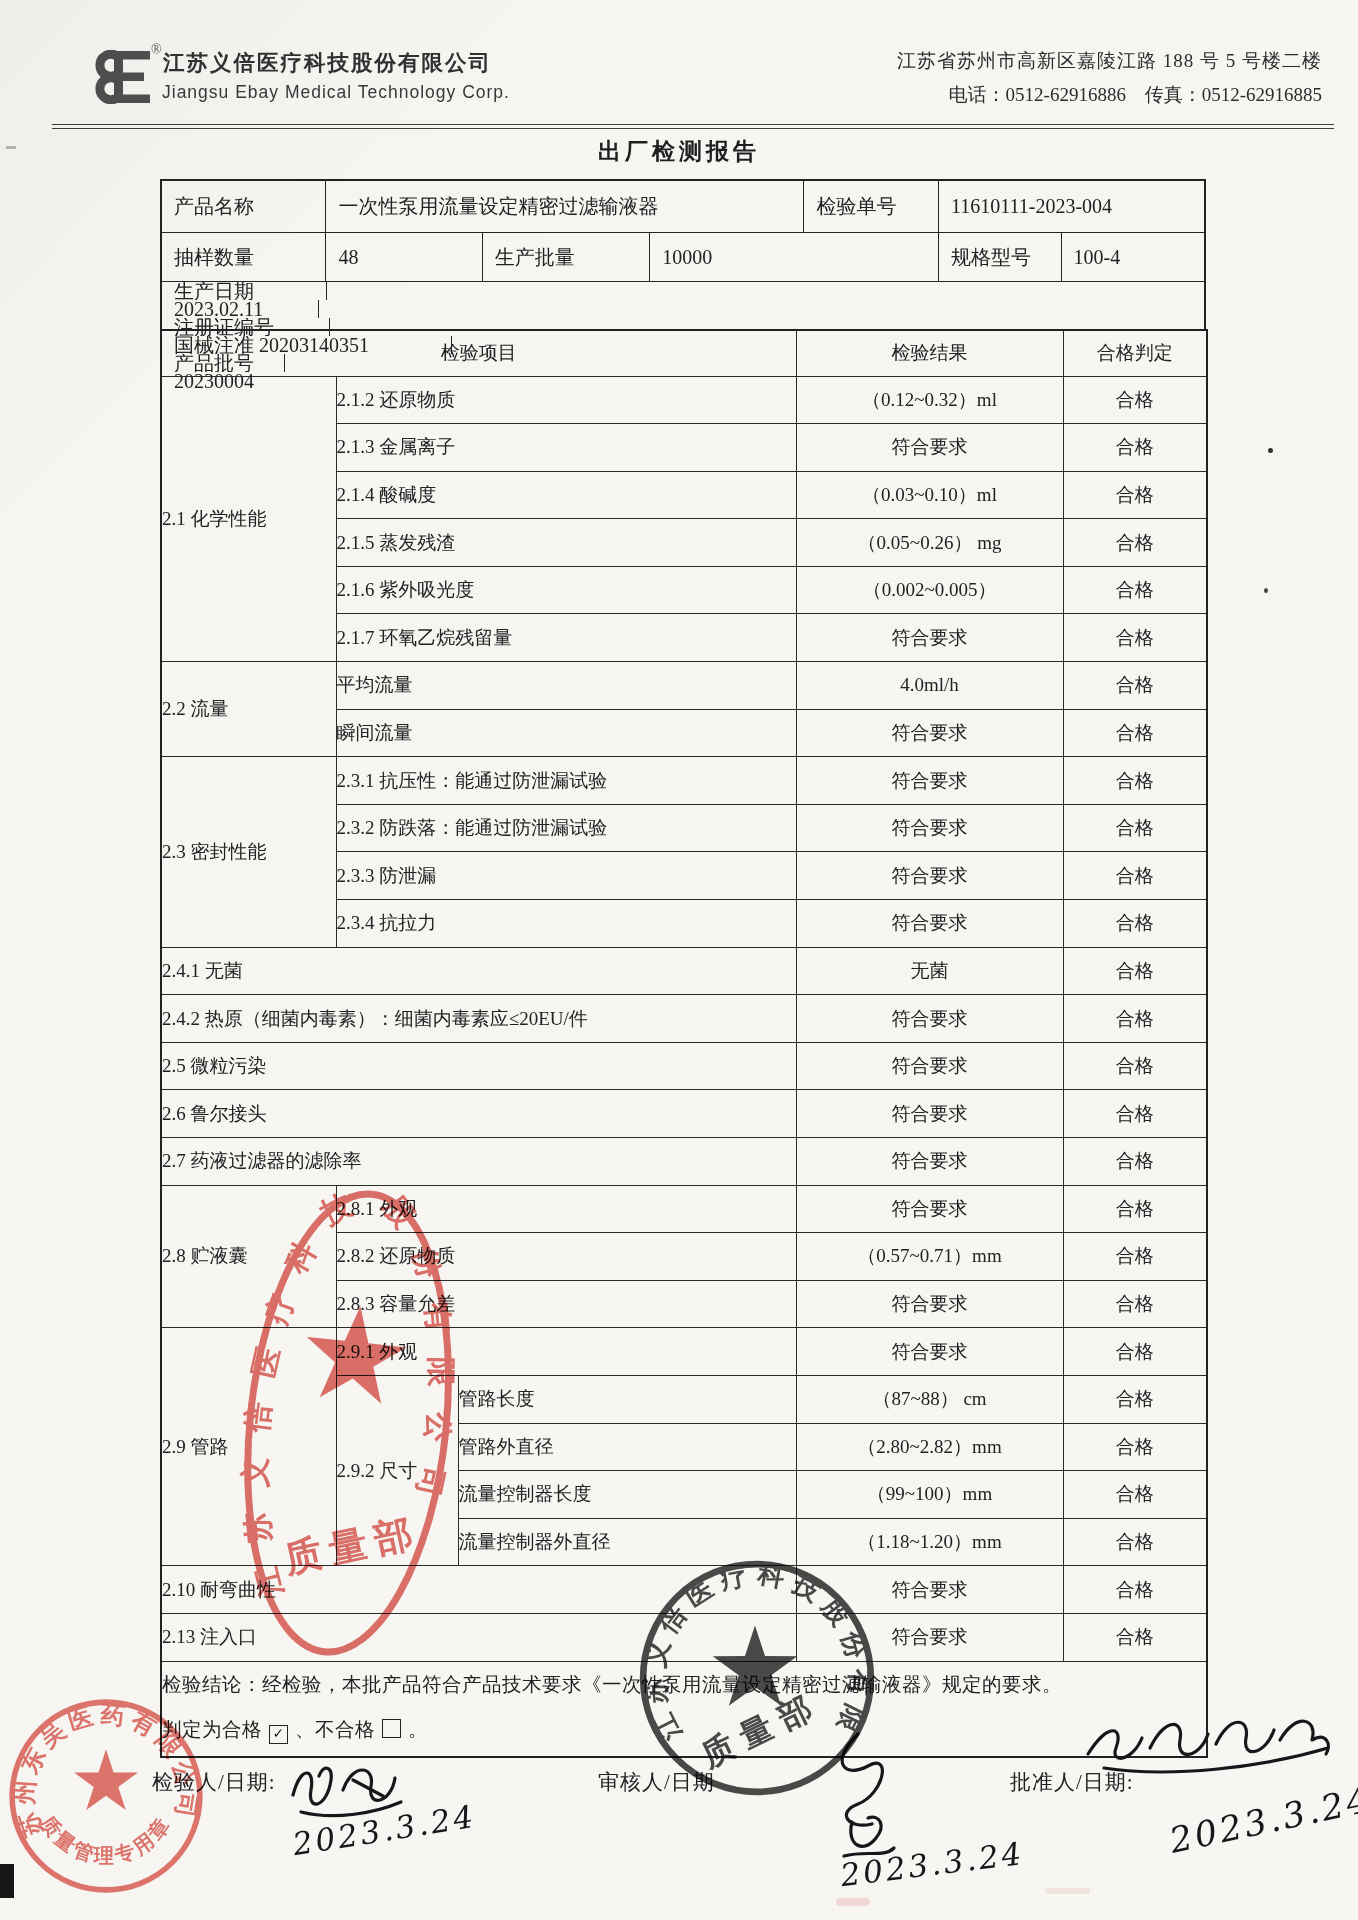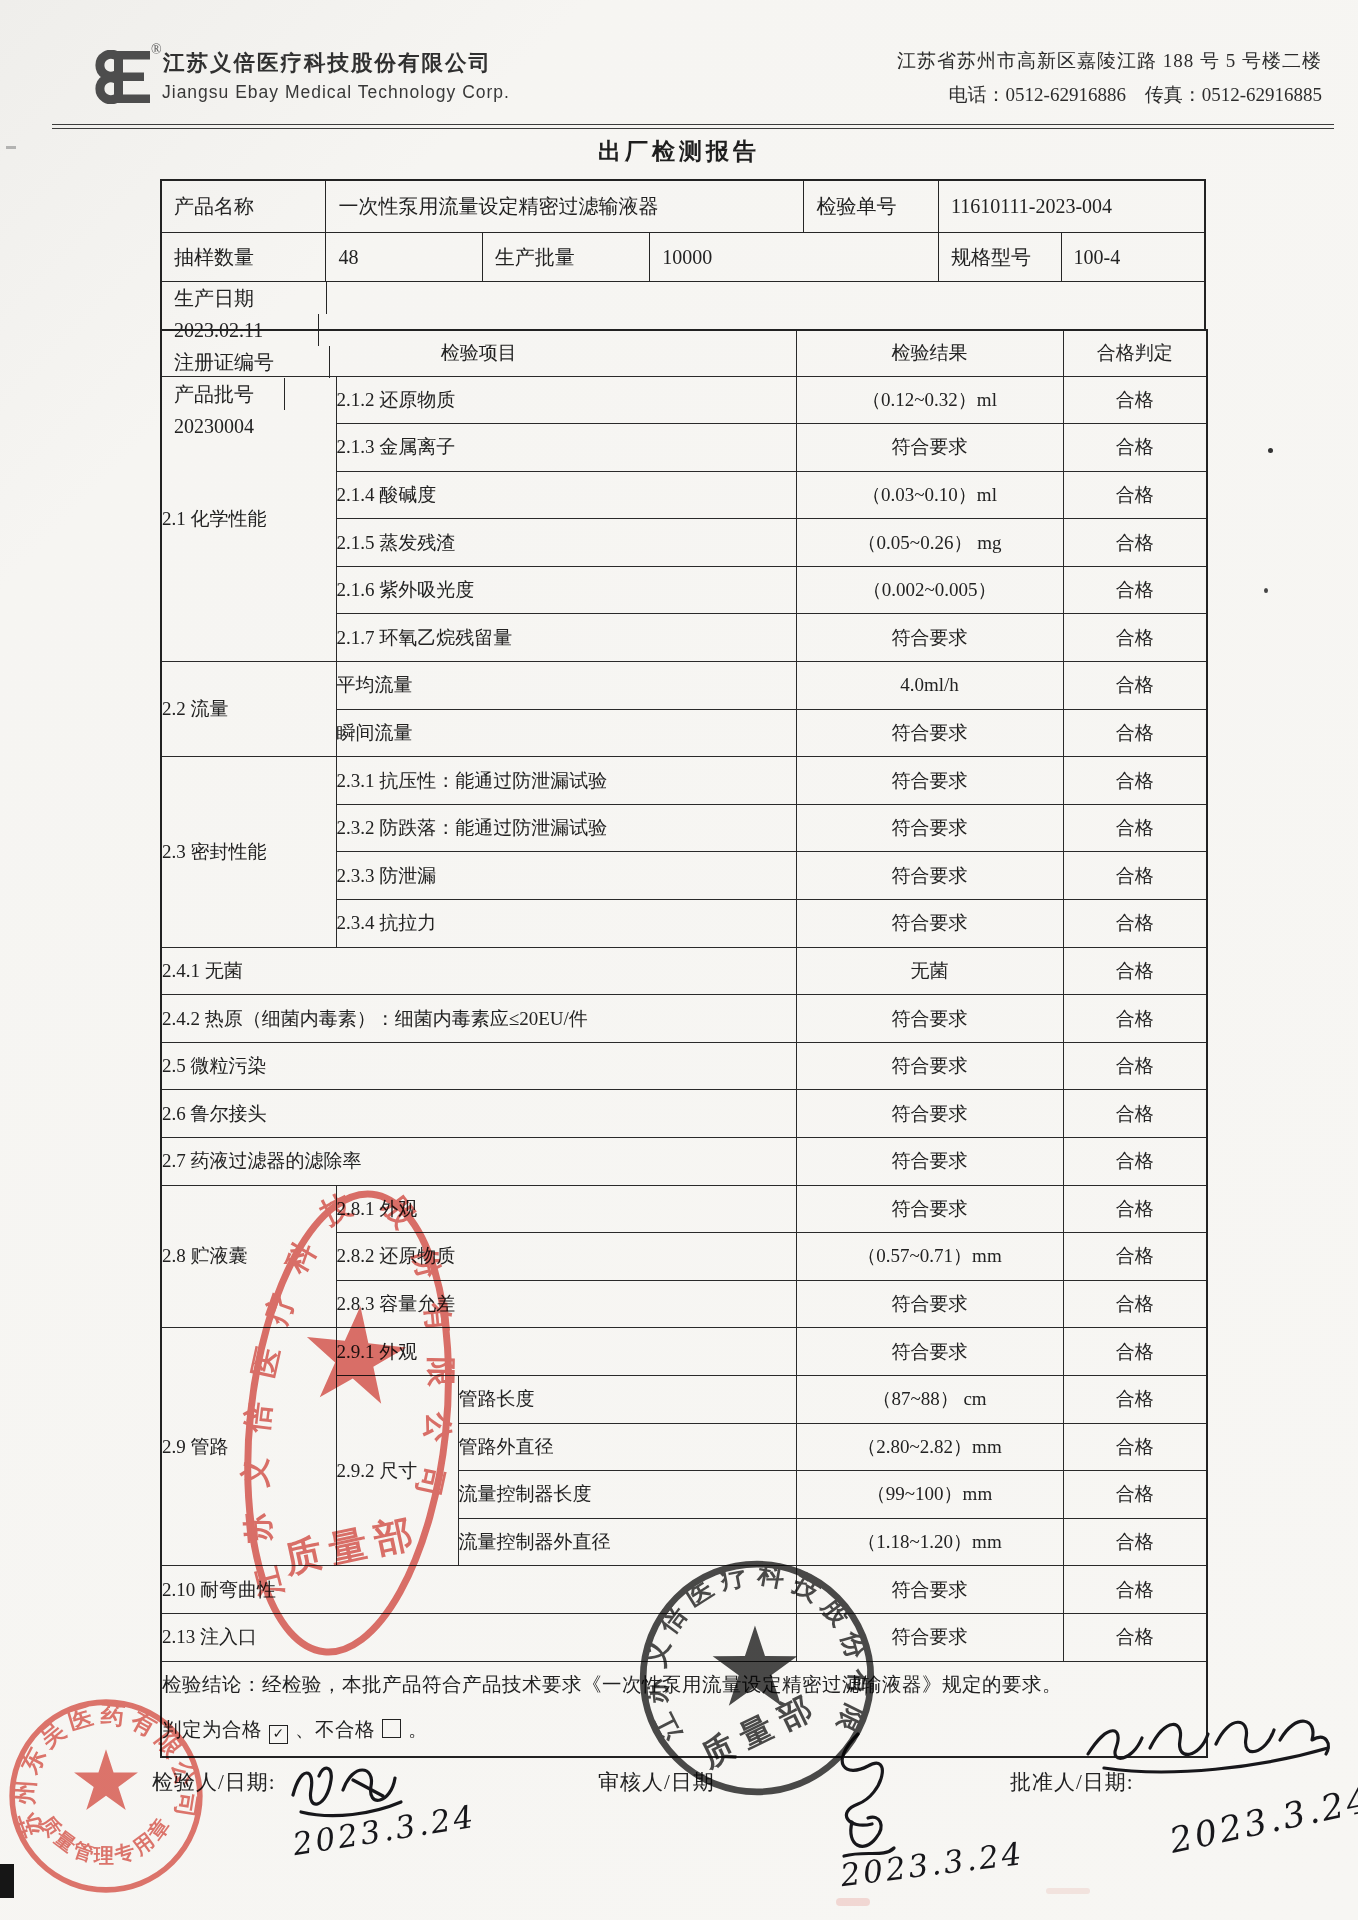--- a/index.html
+++ b/index.html
@@ -21,21 +21,21 @@
              font-size:23px;font-weight:700;letter-spacing:4px;color:#1e1e1e;}
 
   
   .info{position:absolute;left:160px;top:179px;width:1046px;
         border:2px solid #222;border-bottom:none;box-sizing:border-box;}
   .irow{display:flex;box-sizing:border-box;}
   .irow1{height:52px;border-bottom:1.6px solid #262626;}
   .irow2{height:49px;border-bottom:1.6px solid #262626;}
   .irow3{height:49px;flex-direction:column;}
   .icell{box-sizing:border-box;border-right:1.6px solid #262626;display:flex;align-items:center;
-         padding:16px 12px;font-size:20px;color:#222;white-space:nowrap;overflow:hidden;}
+         padding:9px 12px;font-size:20px;color:#222;white-space:nowrap;overflow:hidden;}
   .icell:last-child{border-right:none;}
 
   
   table.main{position:absolute;left:160px;top:329px;width:1046px;border-collapse:collapse;
              table-layout:fixed;border:2px solid #222;}
   table.main td{border:1.6px solid #2a2a2a;font-size:19px;color:#222;padding:0;box-sizing:border-box;}
   tr.r{height:47.6px;}
   tr.rh{height:46px;}
   td.th{text-align:center;font-size:20px;}
   td.cat{padding-left:8px;text-align:left;}
@@ -103,20 +103,21 @@
       <div class="icell" style="width:157px">48</div>
       <div class="icell" style="width:168px">生产批量</div>
       <div class="icell" style="width:290px">10000</div>
       <div class="icell" style="width:123px">规格型号</div>
       <div class="icell" style="width:143px">100-4</div>
     </div>
     <div class="irow irow3">
       <div class="icell" style="width:165px">生产日期</div>
       <div class="icell" style="width:157px">2023.02.11</div>
       <div class="icell" style="width:168px">注册证编号</div>
+      <div class="icell" style="width:290px">国械注准 20203140351</div>
       <div class="icell" style="width:123px">产品批号</div>
       <div class="icell" style="width:143px">20230004</div>
     </div>
   </div>
 
   <table class="main">
     <colgroup>
         <col style="width:175px">
         <col style="width:122px">
         <col style="width:338px">

